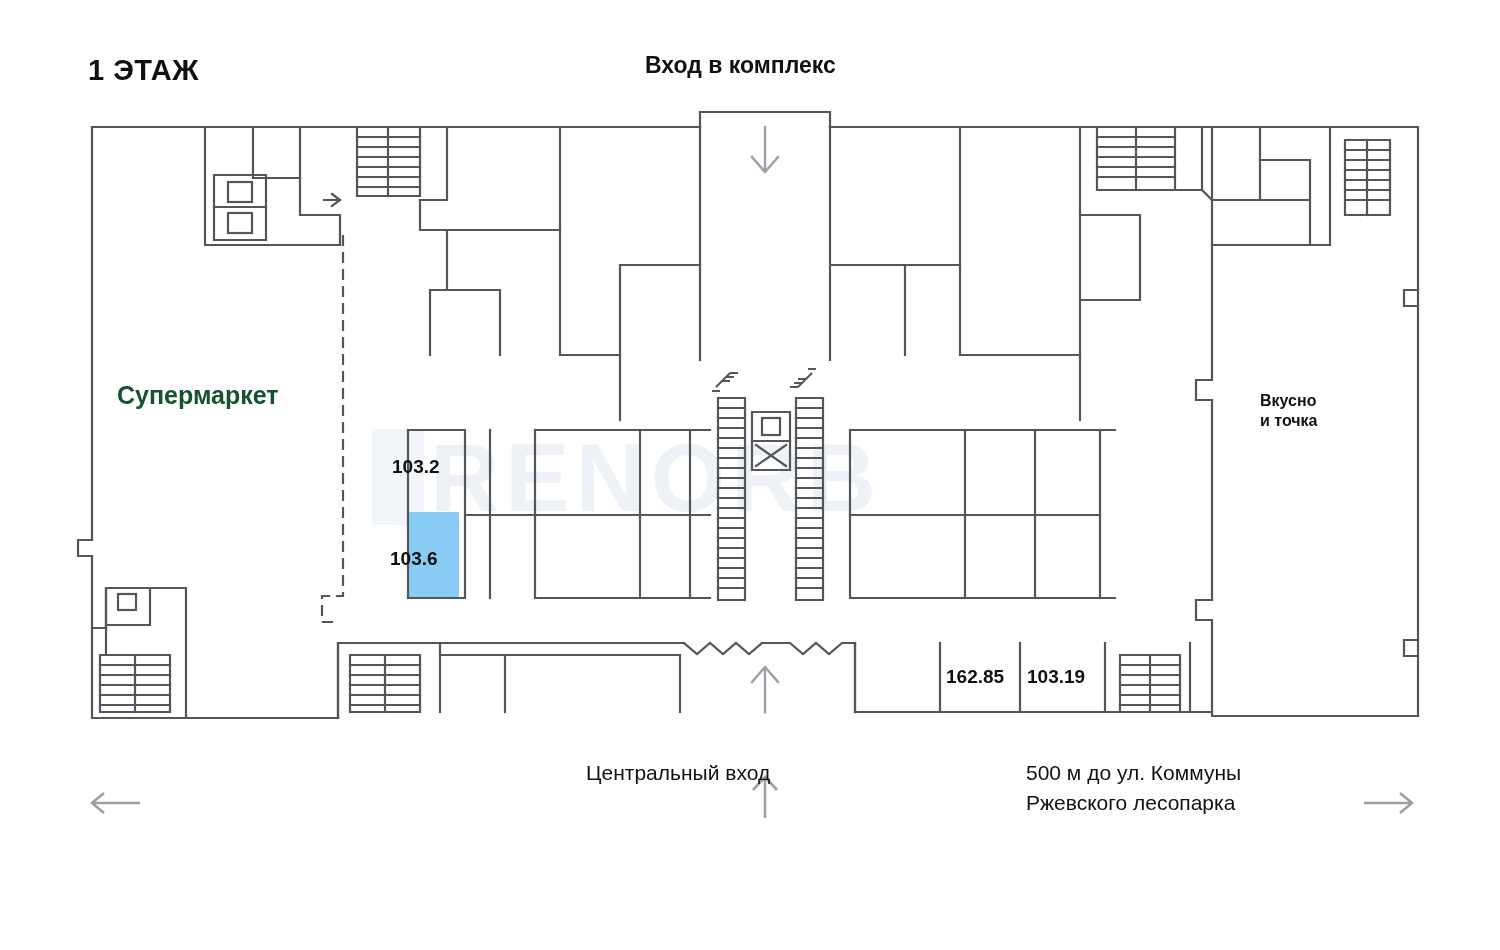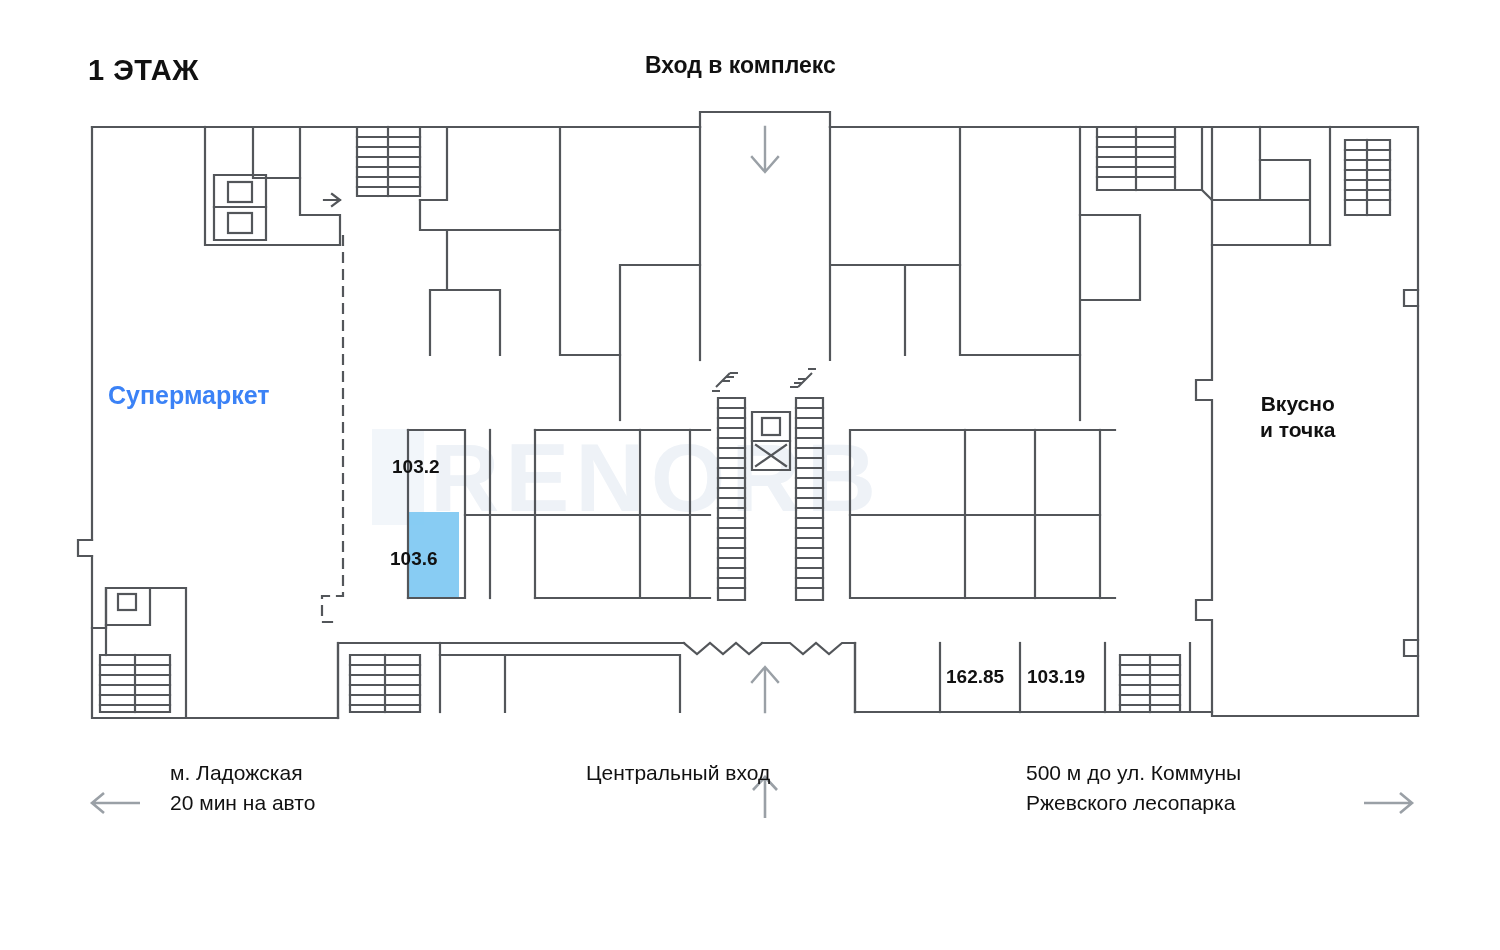--- a/index.html
+++ b/index.html
@@ -32,36 +32,35 @@
   }
   .entrance-label {
     left: 645px;
     top: 52px;
     font-size: 23px;
     font-weight: bold;
     color: #111;
     white-space: nowrap;
   }
   .anchor-supermarket {
-    left: 108px;
+    left: 117px;
     top: 381px;
     font-size: 25px;
     font-weight: bold;
-    color: #3b82f6;
+    color: #14532d;
     white-space: nowrap;
   }
   .anchor-vkusno {
     left: 1260px;
     top: 391px;
-    font-size: 21px;
+    font-size: 16px;
     font-weight: bold;
     color: #111;
     line-height: 1.25;
     white-space: nowrap;
-    text-align: center;
   }
   .unit-label {
     font-size: 19px;
     font-weight: bold;
     color: #111;
     white-space: nowrap;
   }
   .u1032 { left: 392px; top: 456px; }
   .u1036 { left: 390px; top: 548px; }
   .u10318 { left: 946px; top: 666px; }
@@ -274,24 +273,20 @@
   <div class="abs anchor-vkusno">
     <div>Вкусно</div>
     <div>и точка</div>
   </div>
 
   <div class="abs unit-label u1032">103.2</div>
   <div class="abs unit-label u1036">103.6</div>
   <div class="abs unit-label u10318">162.85</div>
   <div class="abs unit-label u10319">103.19</div>
 
-  <div class="abs legend legend-left">
-    <div>м. Ладожская</div>
-    <div>20 мин на авто</div>
-  </div>
   <div class="abs legend legend-mid">
     <div>Центральный вход</div>
   </div>
   <div class="abs legend legend-right">
     <div>500 м до ул. Коммуны</div>
     <div>Ржевского лесопарка</div>
   </div>
 
 </div>
 

